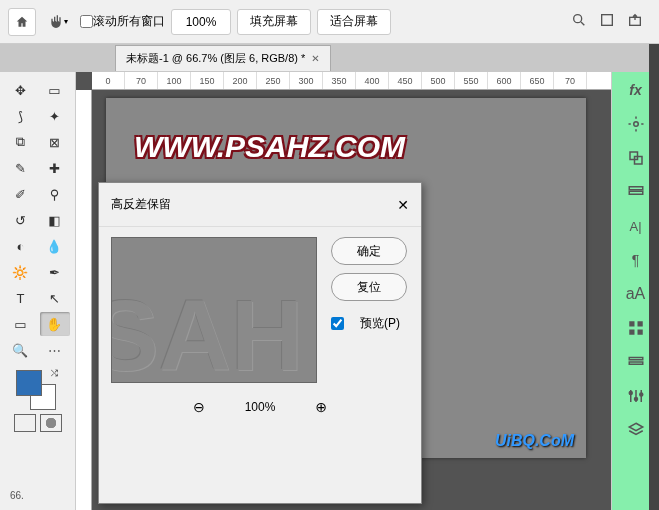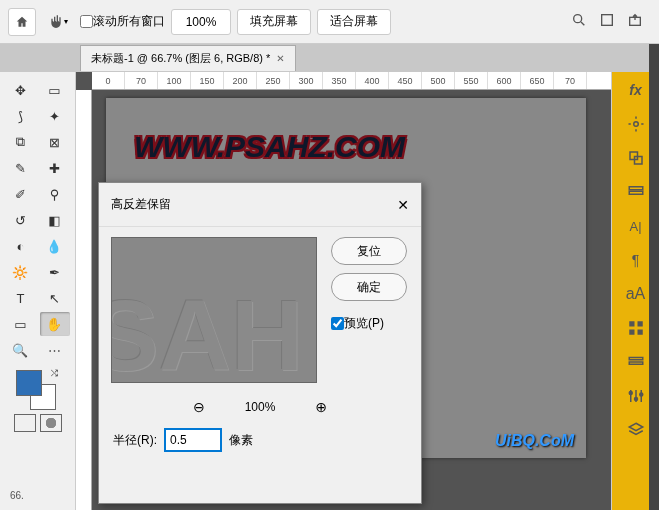--- a/index.html
+++ b/index.html
@@ -7,21 +7,21 @@
 
 .options-bar { height: 44px; background: #f0f0f0; border-bottom: 1px solid #ccc; display: flex; align-items: center; padding: 0 8px; gap: 6px; }
 .home-btn { width: 28px; height: 28px; border: 1px solid #ccc; background: #fff; border-radius: 3px; display: flex; align-items: center; justify-content: center; font-size: 14px; }
 .hand-opt { width: 32px; height: 28px; display: flex; align-items: center; justify-content: center; font-size: 14px; }
 .scroll-chk { display: flex; align-items: center; font-size: 12px; }
 .zoom-box { width: 60px; height: 26px; border: 1px solid #ccc; background: #fff; font-size: 12px; text-align: center; line-height: 24px; border-radius: 3px; }
 .opt-btn { height: 26px; padding: 0 12px; border: 1px solid #ccc; background: #fff; font-size: 12px; border-radius: 3px; display: flex; align-items: center; }
 .spacer { flex: 1; }
 .right-icons { display: flex; gap: 12px; align-items: center; padding-right: 8px; }
 
-.tab-bar { height: 28px; background: #c8c8c8; display: flex; align-items: center; padding-left: 80px; }
+.tab-bar { height: 28px; background: #c8c8c8; display: flex; align-items: center; padding-left: 115px; }
 .doc-tab { height: 26px; background: #f0f0f0; padding: 0 10px; font-size: 11px; display: flex; align-items: center; gap: 6px; border-top: 1px solid #aaa; border-left: 1px solid #aaa; border-right: 1px solid #aaa; }
 .tab-close { font-size: 10px; color: #666; cursor: pointer; }
 
 .main-area { display: flex; height: calc(100% - 72px); }
 .toolbox { width: 76px; background: #f0f0f0; border-right: 1px solid #ccc; padding: 6px 4px; }
 .tool-grid { display: grid; grid-template-columns: repeat(2, 30px); gap: 2px 4px; justify-content: center; }
 .tool { width: 30px; height: 24px; display: flex; align-items: center; justify-content: center; font-size: 13px; color: #333; cursor: pointer; border-radius: 2px; position: relative; }
 .tool.active { background: #d0d0d0; box-shadow: inset 1px 1px 2px rgba(0,0,0,0.3); }
 .color-swatch { margin-top: 8px; position: relative; width: 40px; height: 40px; margin-left: 12px; }
 .fg-color { position: absolute; width: 26px; height: 26px; background: #2e6fb5; border: 1px solid #666; top: 0; left: 0; z-index: 2; }
@@ -29,38 +29,38 @@
 .swap-icon { position: absolute; top: -2px; right: -2px; font-size: 9px; }
 .mask-tool { margin-top: 4px; display: flex; gap: 4px; justify-content: center; }
 .mask-box { width: 22px; height: 18px; border: 1px solid #666; }
 .bottom-status { position: absolute; bottom: 9px; left: 10px; font-size: 10px; color: #555; }
 
 .canvas-wrap { flex: 1; position: relative; background: #535353; overflow: hidden; }
 .ruler-h { position: absolute; top: 0; left: 16px; right: 0; height: 18px; background: #fff; display: flex; font-size: 9px; color: #555; border-bottom: 1px solid #aaa; }
 .ruler-h span { display: inline-block; width: 33px; text-align: center; border-right: 1px solid #ddd; line-height: 18px; }
 .ruler-v { position: absolute; top: 18px; left: 0; width: 16px; bottom: 0; background: #fff; border-right: 1px solid #aaa; }
 .canvas { position: absolute; top: 26px; left: 30px; width: 480px; height: 360px; background: #888; box-shadow: 0 0 4px rgba(0,0,0,0.5); }
-.watermark1 { position: absolute; top: 32px; left: 28px; font-size: 30px; font-weight: bold; font-style: italic; color: #0f172a; text-shadow: 2px 2px 0 #7a0f1a, -2px -2px 0 #7a0f1a, 2px -2px 0 #7a0f1a, -2px 2px 0 #7a0f1a; }
+.watermark1 { position: absolute; top: 32px; left: 28px; font-size: 30px; font-weight: bold; font-style: italic; color: #ffffff; text-shadow: 2px 2px 0 #7a0f1a, -2px -2px 0 #7a0f1a, 2px -2px 0 #7a0f1a, -2px 2px 0 #7a0f1a; }
 .emboss-text { position: absolute; top: 110px; left: 150px; font-size: 90px; font-weight: bold; color: #8a8a8a; text-shadow: 1px 1px 0 #999, -1px -1px 0 #777; letter-spacing: 4px; }
 .watermark2 { position: absolute; bottom: 8px; right: 12px; font-size: 16px; font-weight: bold; font-style: italic; color: #3399ff; text-shadow: 1px 1px 2px #000; }
 
-.right-panel { width: 48px; background: #eab308; border-left: 1px solid #ccc; padding-top: 8px; display: flex; flex-direction: column; align-items: center; gap: 14px; }
+.right-panel { width: 48px; background: #86efac; border-left: 1px solid #ccc; padding-top: 8px; display: flex; flex-direction: column; align-items: center; gap: 14px; }
 .rp-icon { width: 20px; height: 20px; display: flex; align-items: center; justify-content: center; font-size: 14px; color: #555; }
 .rp-icon svg { width: 18px; height: 18px; }
 .collapse-bar { position: absolute; right: 0; top: 44px; width: 10px; height: 466px; background: #444; }
 
 .dialog { position: absolute; top: 182px; left: 98px; width: 324px; height: 322px; background: #f0f0f0; border: 1px solid #888; box-shadow: 2px 2px 8px rgba(0,0,0,0.4); z-index: 100; }
 .dlg-title { height: 44px; display: flex; align-items: center; justify-content: space-between; padding: 0 12px; font-size: 12px; border-bottom: 1px solid #ddd; }
 .dlg-close { font-size: 14px; cursor: pointer; }
 .dlg-body { padding: 10px 12px; display: flex; gap: 14px; }
 .preview { width: 206px; height: 146px; background: #888; border: 1px solid #666; position: relative; overflow: hidden; }
 .preview-emboss { position: absolute; top: 40px; left: -20px; font-size: 100px; font-weight: bold; color: #8a8a8a; text-shadow: 1px 1px 0 #9a9a9a, -1px -1px 0 #787878; transform: rotate(0deg); }
 .dlg-btns { display: flex; flex-direction: column; gap: 8px; }
 .dlg-btn { width: 76px; height: 28px; border: 1px solid #999; background: #f8f8f8; border-radius: 14px; font-size: 12px; cursor: pointer; }
-.preview-chk { display: flex; align-items: center; gap: 0; font-size: 12px; margin-top: 6px; }
+.preview-chk { display: flex; align-items: center; gap: 16px; font-size: 12px; margin-top: 6px; }
 .preview-chk input { accent-color: #0078d4; }
 .zoom-row { display: flex; align-items: center; justify-content: center; gap: 40px; padding: 6px 12px; font-size: 12px; }
 .zoom-row .zicon { font-size: 14px; cursor: pointer; }
 .radius-row { display: flex; align-items: center; gap: 8px; padding: 8px 14px; font-size: 12px; }
 .radius-row input { width: 56px; height: 22px; border: 1px solid #0078d4; outline: 1px solid #0078d4; padding: 0 4px; font-size: 12px; }
 </style>
 </head>
 <body>
 
 <div class="options-bar">
@@ -230,31 +230,26 @@
 <div class="dialog">
   <div class="dlg-title">
     <span>高反差保留</span>
     <span class="dlg-close">✕</span>
   </div>
   <div class="dlg-body">
     <div class="preview">
       <div class="preview-emboss">SAH</div>
     </div>
     <div class="dlg-btns">
+      <button class="dlg-btn">确定</button>
       <button class="dlg-btn">复位</button>
-      <button class="dlg-btn">确定</button>
       <label class="preview-chk">
         <input type="checkbox" checked="" style="">
         <span>预览(P)</span>
       </label>
     </div>
   </div>
   <div class="zoom-row">
     <span class="zicon">⊖</span>
     <span>100%</span>
     <span class="zicon">⊕</span>
   </div>
-  <div class="radius-row">
-    <span>半径(R):</span>
-    <input type="text" value="0.5" style="">
-    <span>像素</span>
-  </div>
 </div>
 
 </body></html>

